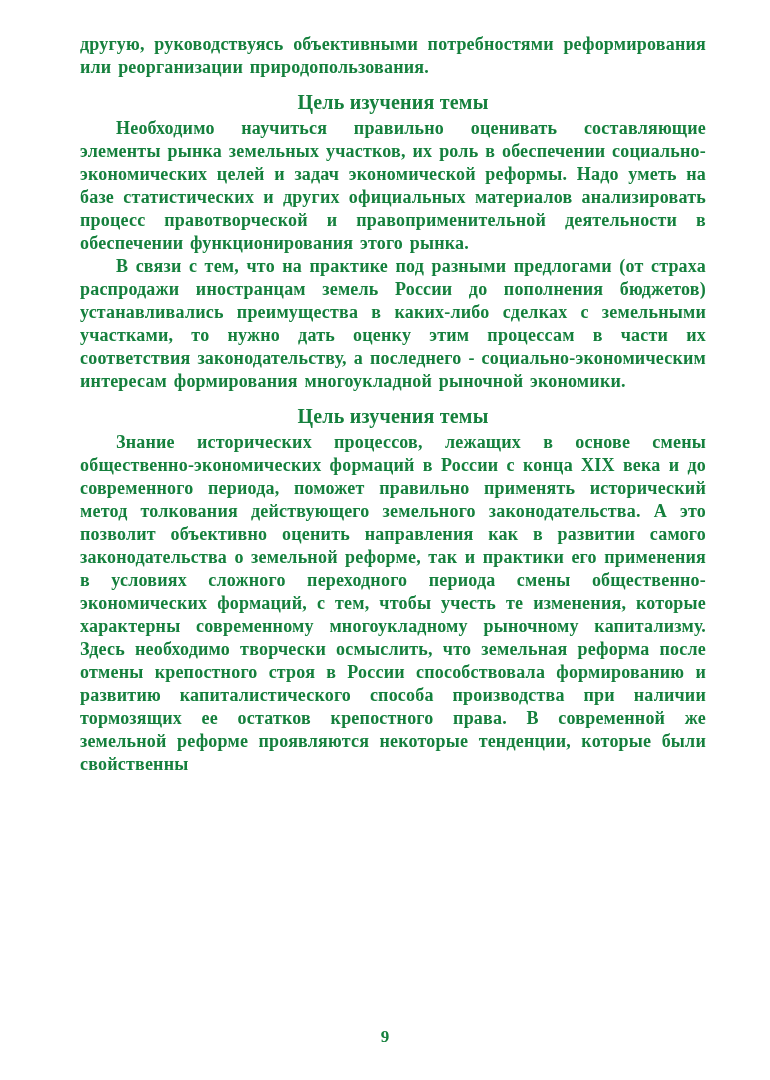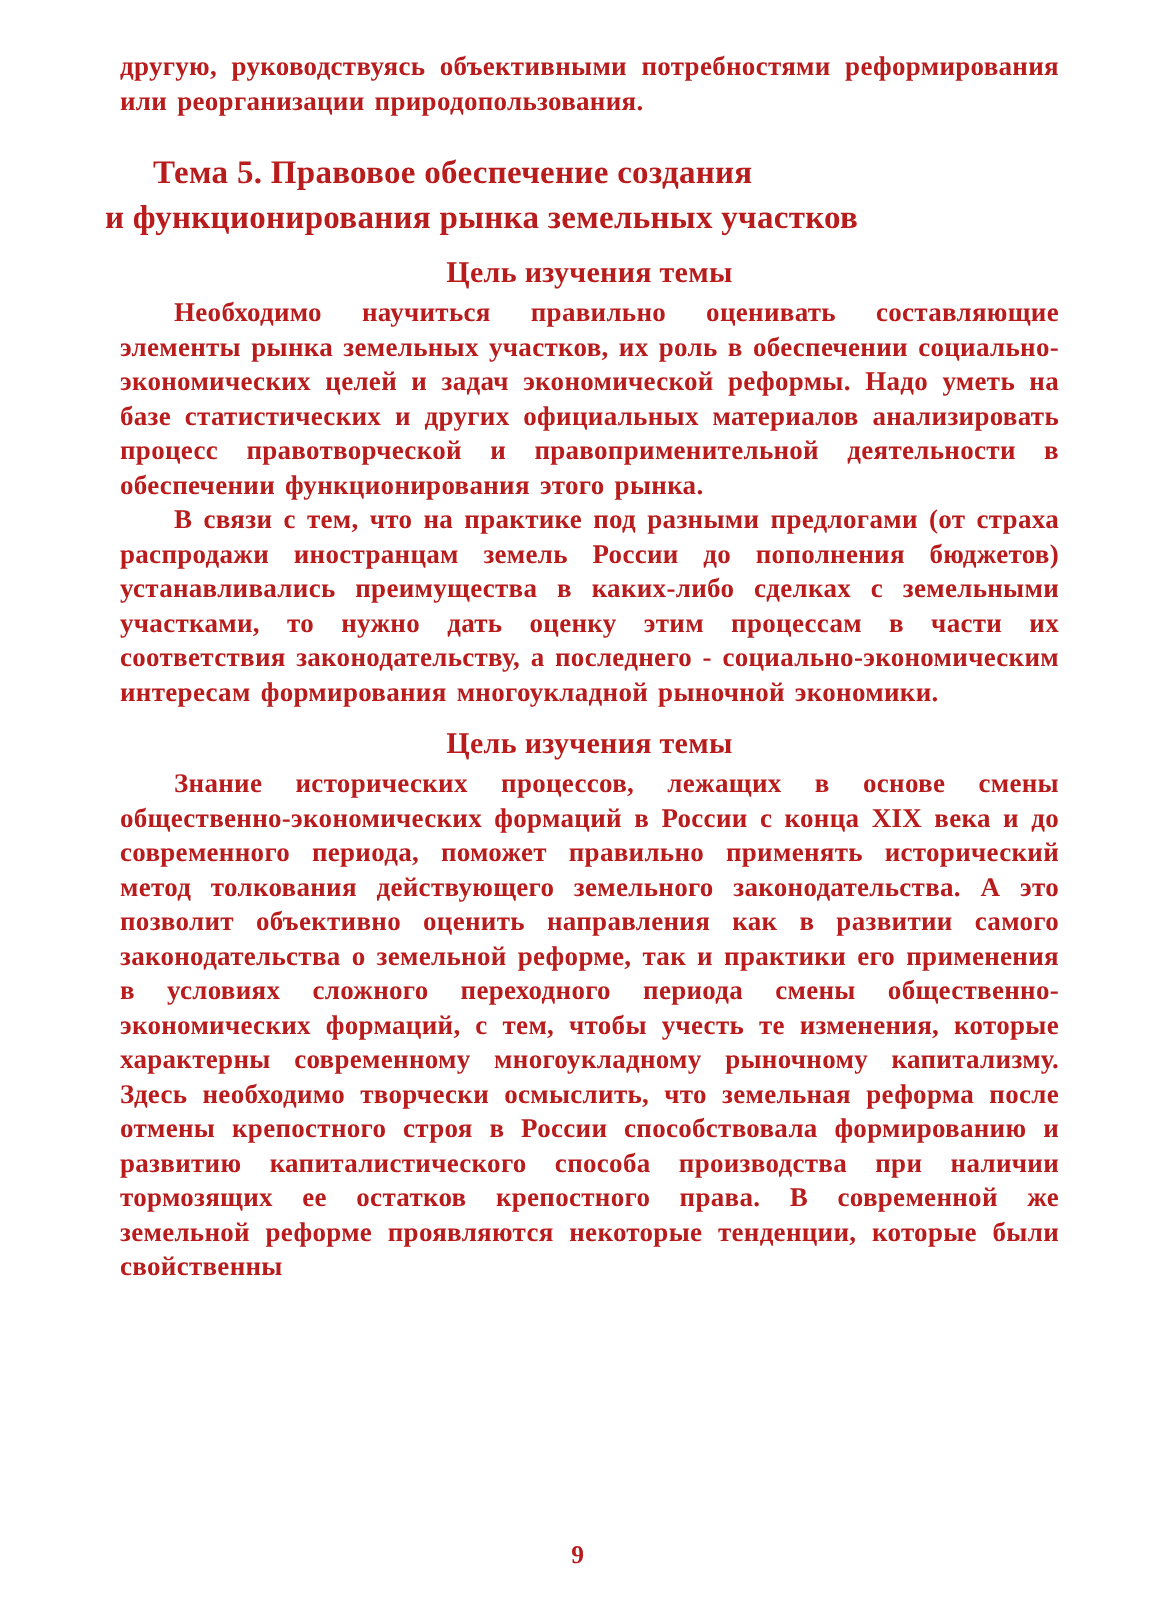--- a/index.html
+++ b/index.html
@@ -6,21 +6,21 @@
     margin: 0;
     padding: 0;
     background: #ffffff;
   }
   .page {
     position: relative;
     width: 768px;
     height: 1080px;
     background: #ffffff;
     overflow: hidden;
-    color: #b91c1c;
+    color: #15803d;
     font-family: "Liberation Serif", "DejaVu Serif", serif;
     font-weight: 700;
     -webkit-font-smoothing: antialiased;
   }
   .content {
     position: absolute;
     top: 33px;
     left: 80px;
     width: 626px;
   }
@@ -68,22 +68,20 @@
 </style>
 </head>
 <body>
 
 <div class="page">
   <div class="content">
 
     <p class="para no-indent">другую, руководствуясь объективными потребностями реформирования или реорганизации природопользования.</p>
 
 
-    <h1 class="heading">Тема 5. Правовое обеспечение создания
-и функционирования рынка земельных участков</h1>
 
     <h2 class="subheading">Цель изучения темы</h2>
 
     <p class="para">Необходимо научиться правильно оценивать составляющие элементы рынка земельных участков, их роль в обеспечении социально-экономических целей и задач экономической реформы. Надо уметь на базе статистических и других официальных материалов анализировать процесс правотворческой и правоприменительной деятельности в обеспечении функционирования этого рынка.</p>
 
     <p class="para">В связи с тем, что на практике под разными предлогами (от страха распродажи иностранцам земель России до пополнения бюджетов) устанавливались преимущества в каких-либо сделках с земельными участками, то нужно дать оценку этим процессам в части их соответствия законодательству, а последнего - социально-экономическим интересам формирования многоукладной рыночной экономики.</p>
 
 
     <h2 class="subheading">Цель изучения темы</h2>
 

